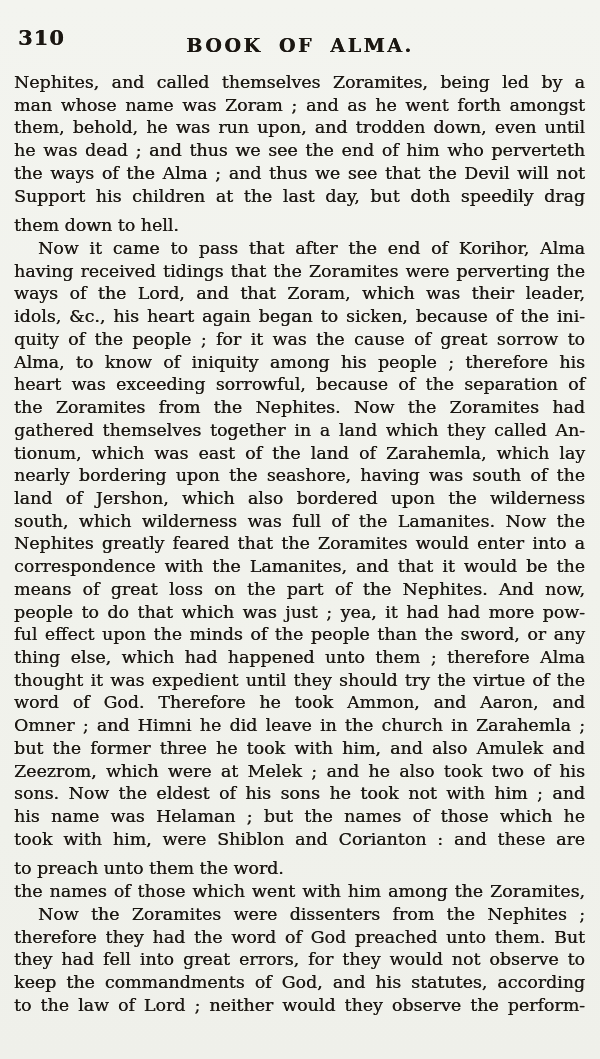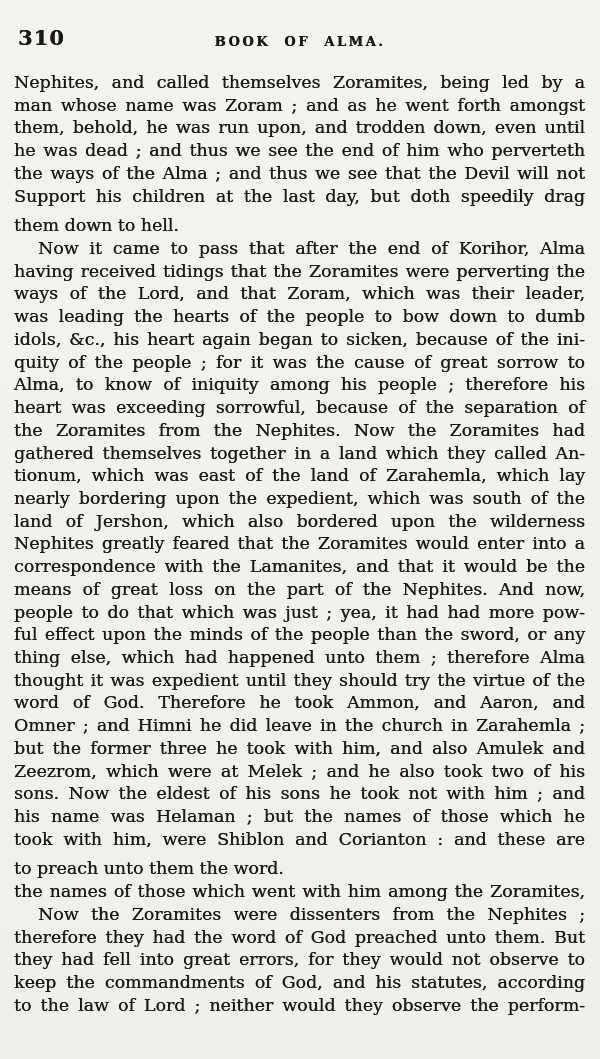--- a/index.html
+++ b/index.html
@@ -33,21 +33,21 @@
     font-weight: 700;
     letter-spacing: 1px;
     text-shadow: 0.3px 0 0 currentColor;
   }
   .running-title {
     position: absolute;
     left: 0;
     right: 0;
     top: 10px;
     text-align: center;
-    font-size: 13px;
+    font-size: 19px;
     font-weight: 700;
     letter-spacing: 2.6px;
     word-spacing: 7px;
     text-shadow: 0.3px 0 0 currentColor;
   }
   .page-body {
     position: absolute;
     top: 71px;
     left: 14px;
     width: 571px;
@@ -93,30 +93,30 @@
       <div class="line">he was dead ; and thus we see the end of him who perverteth</div>
       <div class="line">the ways of the Alma ; and thus we see that the Devil will not</div>
       <div class="line">Support his children at the last day, but doth speedily drag</div>
       <div class="line last">them down to hell.</div>
     </div>
 
     <div class="para">
       <div class="line indent">Now it came to pass that after the end of Korihor, Alma</div>
       <div class="line">having received tidings that the Zoramites were perverting the</div>
       <div class="line">ways of the Lord, and that Zoram, which was their leader,</div>
-      <div class="line">was leading the hearts of the people to bow down to dumb</div>
       <div class="line">idols, &amp;c., his heart again began to sicken, because of the ini-</div>
       <div class="line">quity of the people ; for it was the cause of great sorrow to</div>
       <div class="line">Alma, to know of iniquity among his people ; therefore his</div>
       <div class="line">heart was exceeding sorrowful, because of the separation of</div>
       <div class="line">the Zoramites from the Nephites.  Now the Zoramites had</div>
       <div class="line">gathered themselves together in a land which they called An-</div>
       <div class="line">tionum, which was east of the land of Zarahemla, which lay</div>
-      <div class="line">nearly bordering upon the expedient, which was south of the</div>
+      <div class="line">nearly bordering upon the seashore, having was south of the</div>
       <div class="line">land of Jershon, which also bordered upon the wilderness</div>
+      <div class="line">south, which wilderness was full of the Lamanites.  Now the</div>
       <div class="line">Nephites greatly feared that the Zoramites would enter into a</div>
       <div class="line">correspondence with the Lamanites, and that it would be the</div>
       <div class="line">means of great loss on the part of the Nephites.  And now,</div>
       <div class="line">people to do that which was just ; yea, it had had more pow-</div>
       <div class="line">ful effect upon the minds of the people than the sword, or any</div>
       <div class="line">thing else, which had happened unto them ; therefore Alma</div>
       <div class="line">thought it was expedient until they should try the virtue of the</div>
       <div class="line">word of God.  Therefore he took Ammon, and Aaron, and</div>
       <div class="line">Omner ; and Himni he did leave in the church in Zarahemla ;</div>
       <div class="line">but the former three he took with him, and also Amulek and</div>

